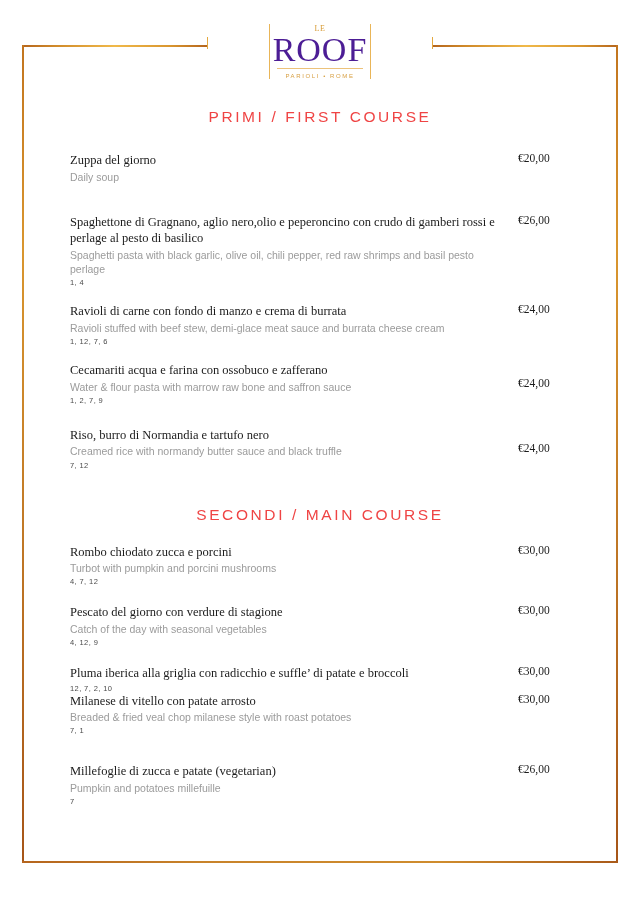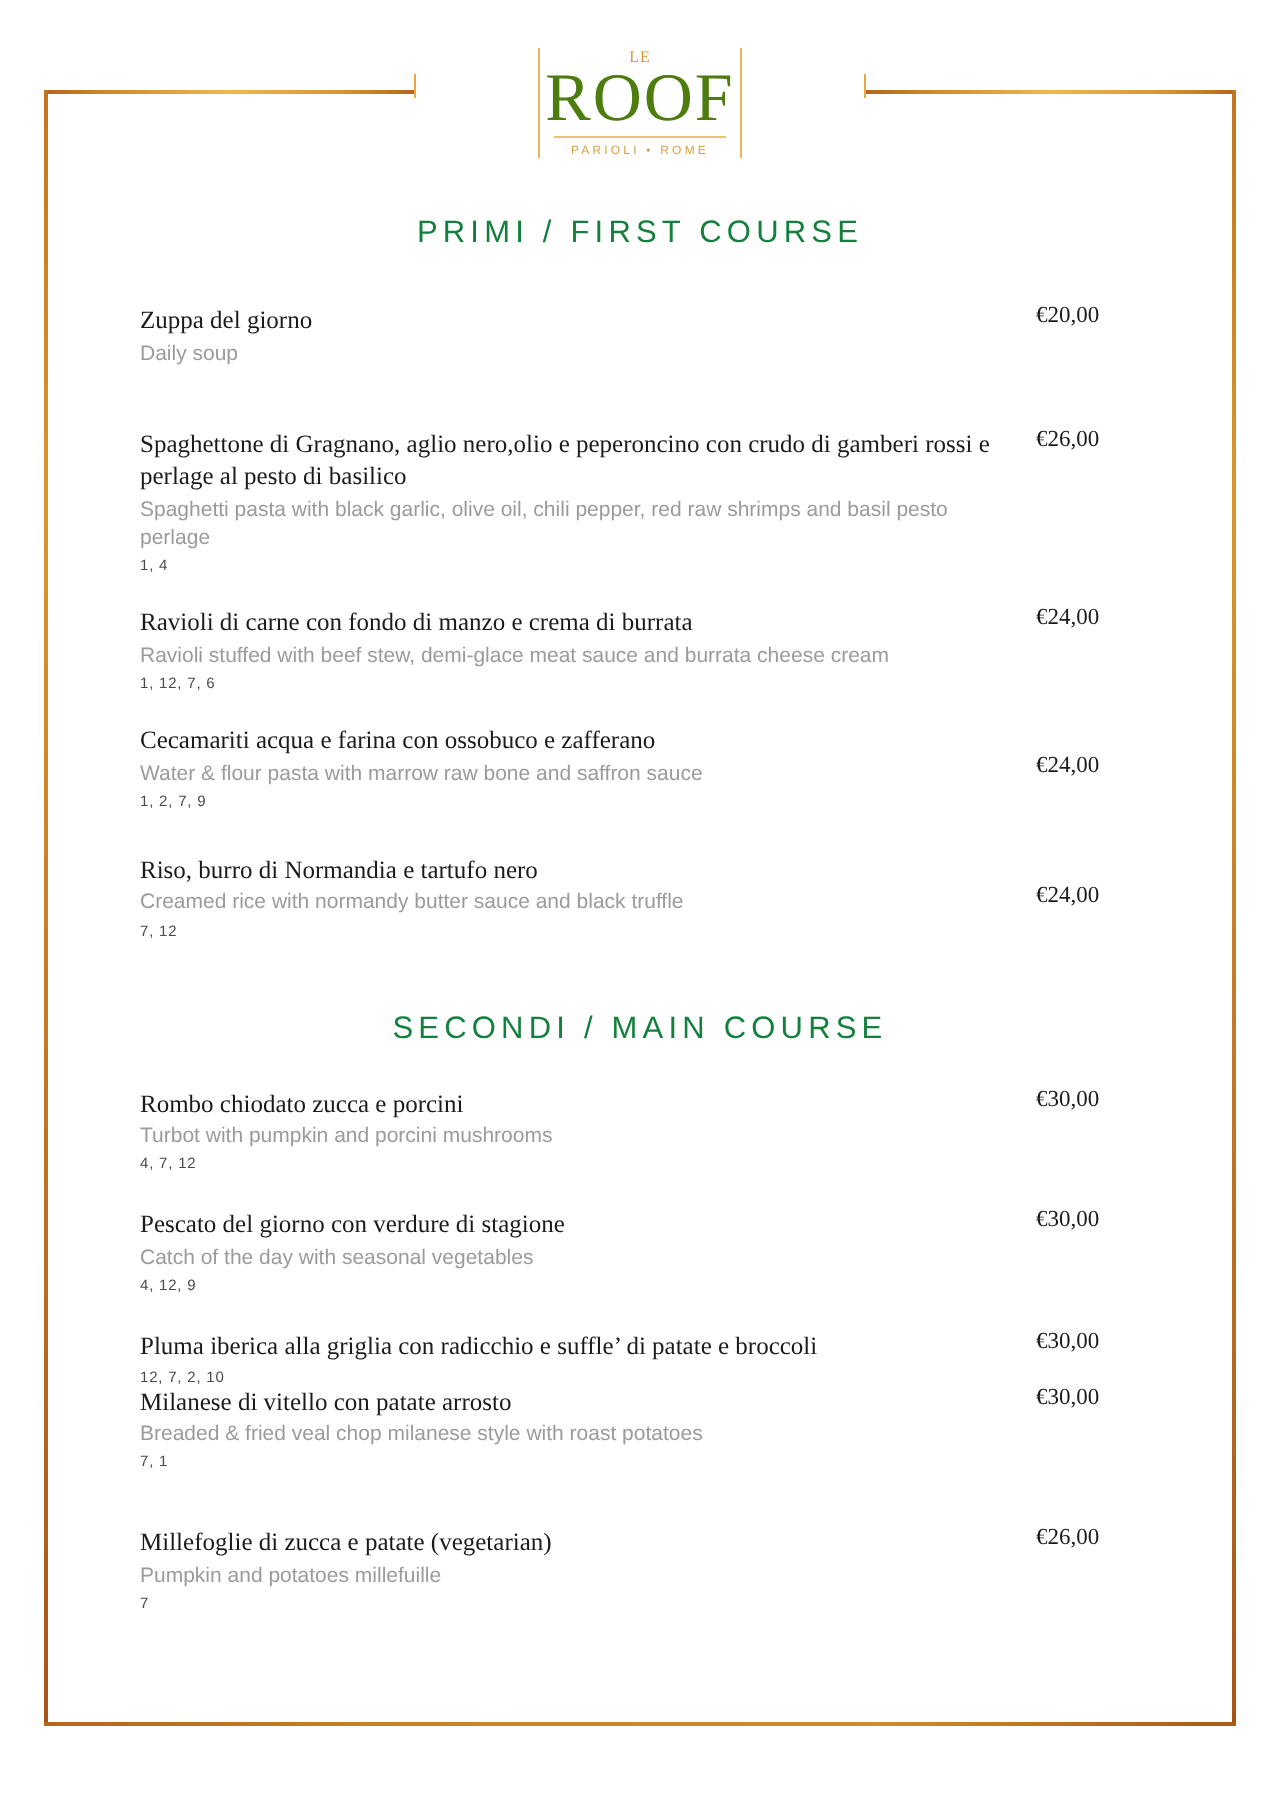--- a/index.html
+++ b/index.html
@@ -91,21 +91,21 @@
     letter-spacing: 0.5px;
     color: #d79a33;
     line-height: 1;
     margin-bottom: 1px;
   }
   .logo-main {
     font-family: "Liberation Serif", serif;
     font-size: 34px;
     line-height: 0.95;
     letter-spacing: 1px;
-    color: #4d7c0f;
+    color: #4c1d95;
     background: linear-gradient(180deg, #f2c濃 0%, #e0a63d 100%);
     white-space: nowrap;
   }
   .logo-sub {
     font-family: "Liberation Sans", sans-serif;
     font-size: 6px;
     letter-spacing: 1.6px;
     color: #d8a044;
     margin-top: 2px;
     border-top: 1px solid #ecc membrane;
@@ -127,21 +127,21 @@
     height: 818px;
     box-sizing: border-box;
     padding: 63px 48px 0 48px;
   }
 
   .section-title {
     text-align: center;
     font-family: "Liberation Sans", sans-serif;
     font-size: 15.5px;
     letter-spacing: 2.6px;
-    color: #15803d;
+    color: #ef4444;
     font-weight: 400;
   }
   .section-primi  { margin-bottom: 26px; }
   .section-secondi{ margin-top: 36px; margin-bottom: 20px; }
 
   .item {
     display: flex;
     align-items: flex-start;
     justify-content: space-between;
   }

